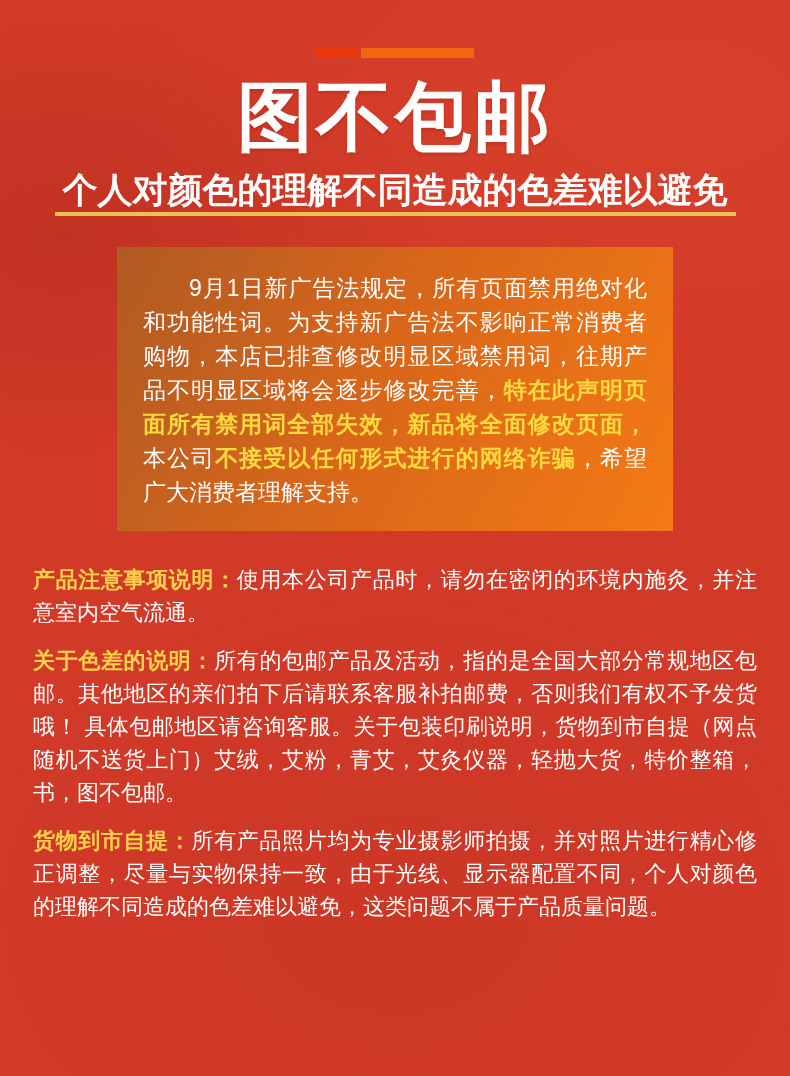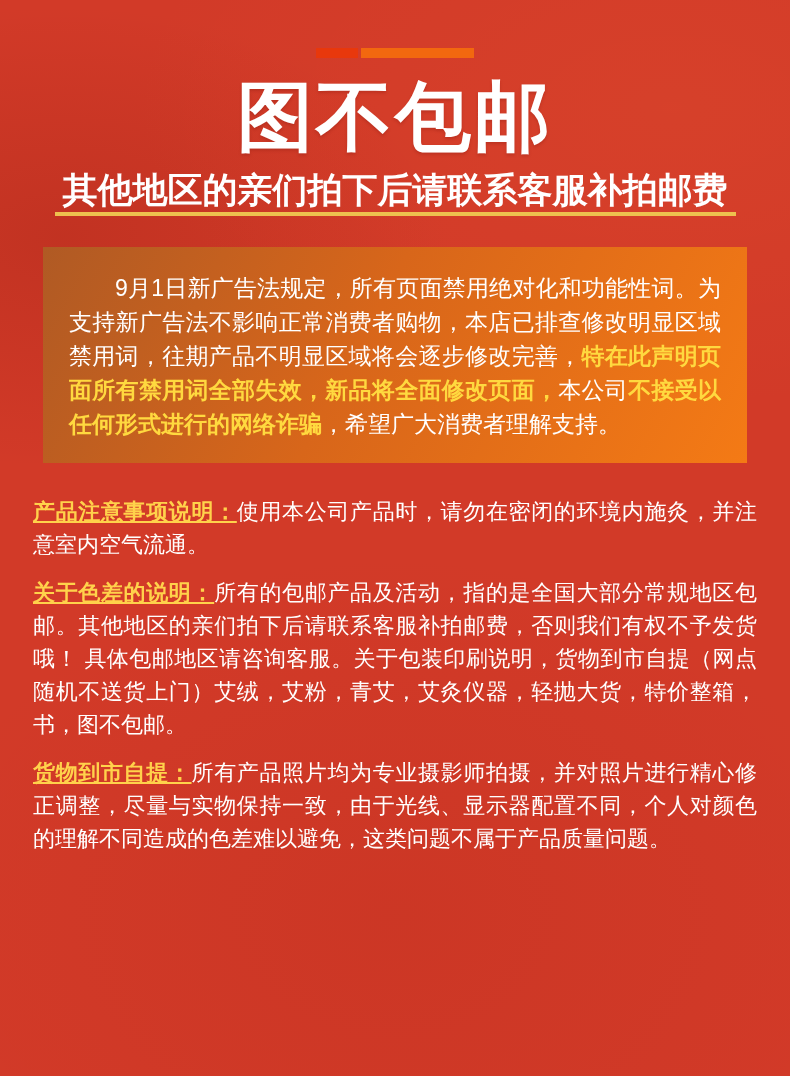--- a/index.html
+++ b/index.html
@@ -48,21 +48,21 @@
     display:inline-block;
     font-size:35px;
     font-weight:bold;
     color:#ffffff;
     line-height:1.12;
     padding:0 8px 3px 8px;
     border-bottom:4px solid var(--gold);
     white-space:pre;
   }
   .notice-box{
-    width:704px;
+    width:556px;
     margin:31px auto 0 auto;
     min-height:161px;
     background:linear-gradient(118deg,var(--box-from) 0%,var(--box-mid) 45%,var(--box-to) 100%);
     padding:24px 26px 22px 26px;
   }
   .notice-text{
     font-size:23px;
     line-height:34px;
     color:#ffffff;
     text-indent:2em;
@@ -70,35 +70,35 @@
   }
   .notice-text .em{color:var(--em-yellow);font-weight:bold;}
   .content{padding:32px 33px 0 33px;}
   .section{
     font-size:22px;
     line-height:33px;
     color:#ffffff;
     margin-bottom:15px;
     text-align:justify;
   }
-  .section .label{color:var(--label-yellow);font-weight:bold;text-decoration:underline;}
+  .section .label{color:var(--label-yellow);font-weight:bold;}
 </style>
 </head>
 <body>
 
 <div class="decor-bar">
   <span class="seg-left"></span>
   <span class="seg-gap"></span>
   <span class="seg-right"></span>
 </div>
 
 <h1 class="main-title">图不包邮</h1>
 
 <div class="subtitle-wrap">
-  <span class="subtitle-line">其他地区的亲们拍下后请联系客服补拍邮费</span><br>
+  <span class="subtitle-line">个人对颜色的理解不同造成的色差难以避免</span><br>
 </div>
 
 <div class="notice-box">
   <p class="notice-text"><span>9月1日新广告法规定，所有页面禁用绝对化和功能性词。为支持新广告法不影响正常消费者购物，本店已排查修改明显区域禁用词，往期产品不明显区域将会逐步修改完善，</span><span class="em">特在此声明页面所有禁用词全部失效，新品将全面修改页面，</span><span>本公司</span><span class="em">不接受以任何形式进行的网络诈骗</span><span>，希望广大消费者理解支持。</span></p>
 </div>
 
 <div class="content">
   <div id="sections-container">
       <p class="section"><span class="label">产品注意事项说明：</span><span>使用本公司产品时，请勿在密闭的环境内施灸，并注意室内空气流通。</span></p>
       <p class="section"><span class="label">关于色差的说明：</span><span>所有的包邮产品及活动，指的是全国大部分常规地区包邮。其他地区的亲们拍下后请联系客服补拍邮费，否则我们有权不予发货哦！ 具体包邮地区请咨询客服。关于包装印刷说明，货物到市自提（网点随机不送货上门）艾绒，艾粉，青艾，艾灸仪器，轻抛大货，特价整箱，书，图不包邮。</span></p>

